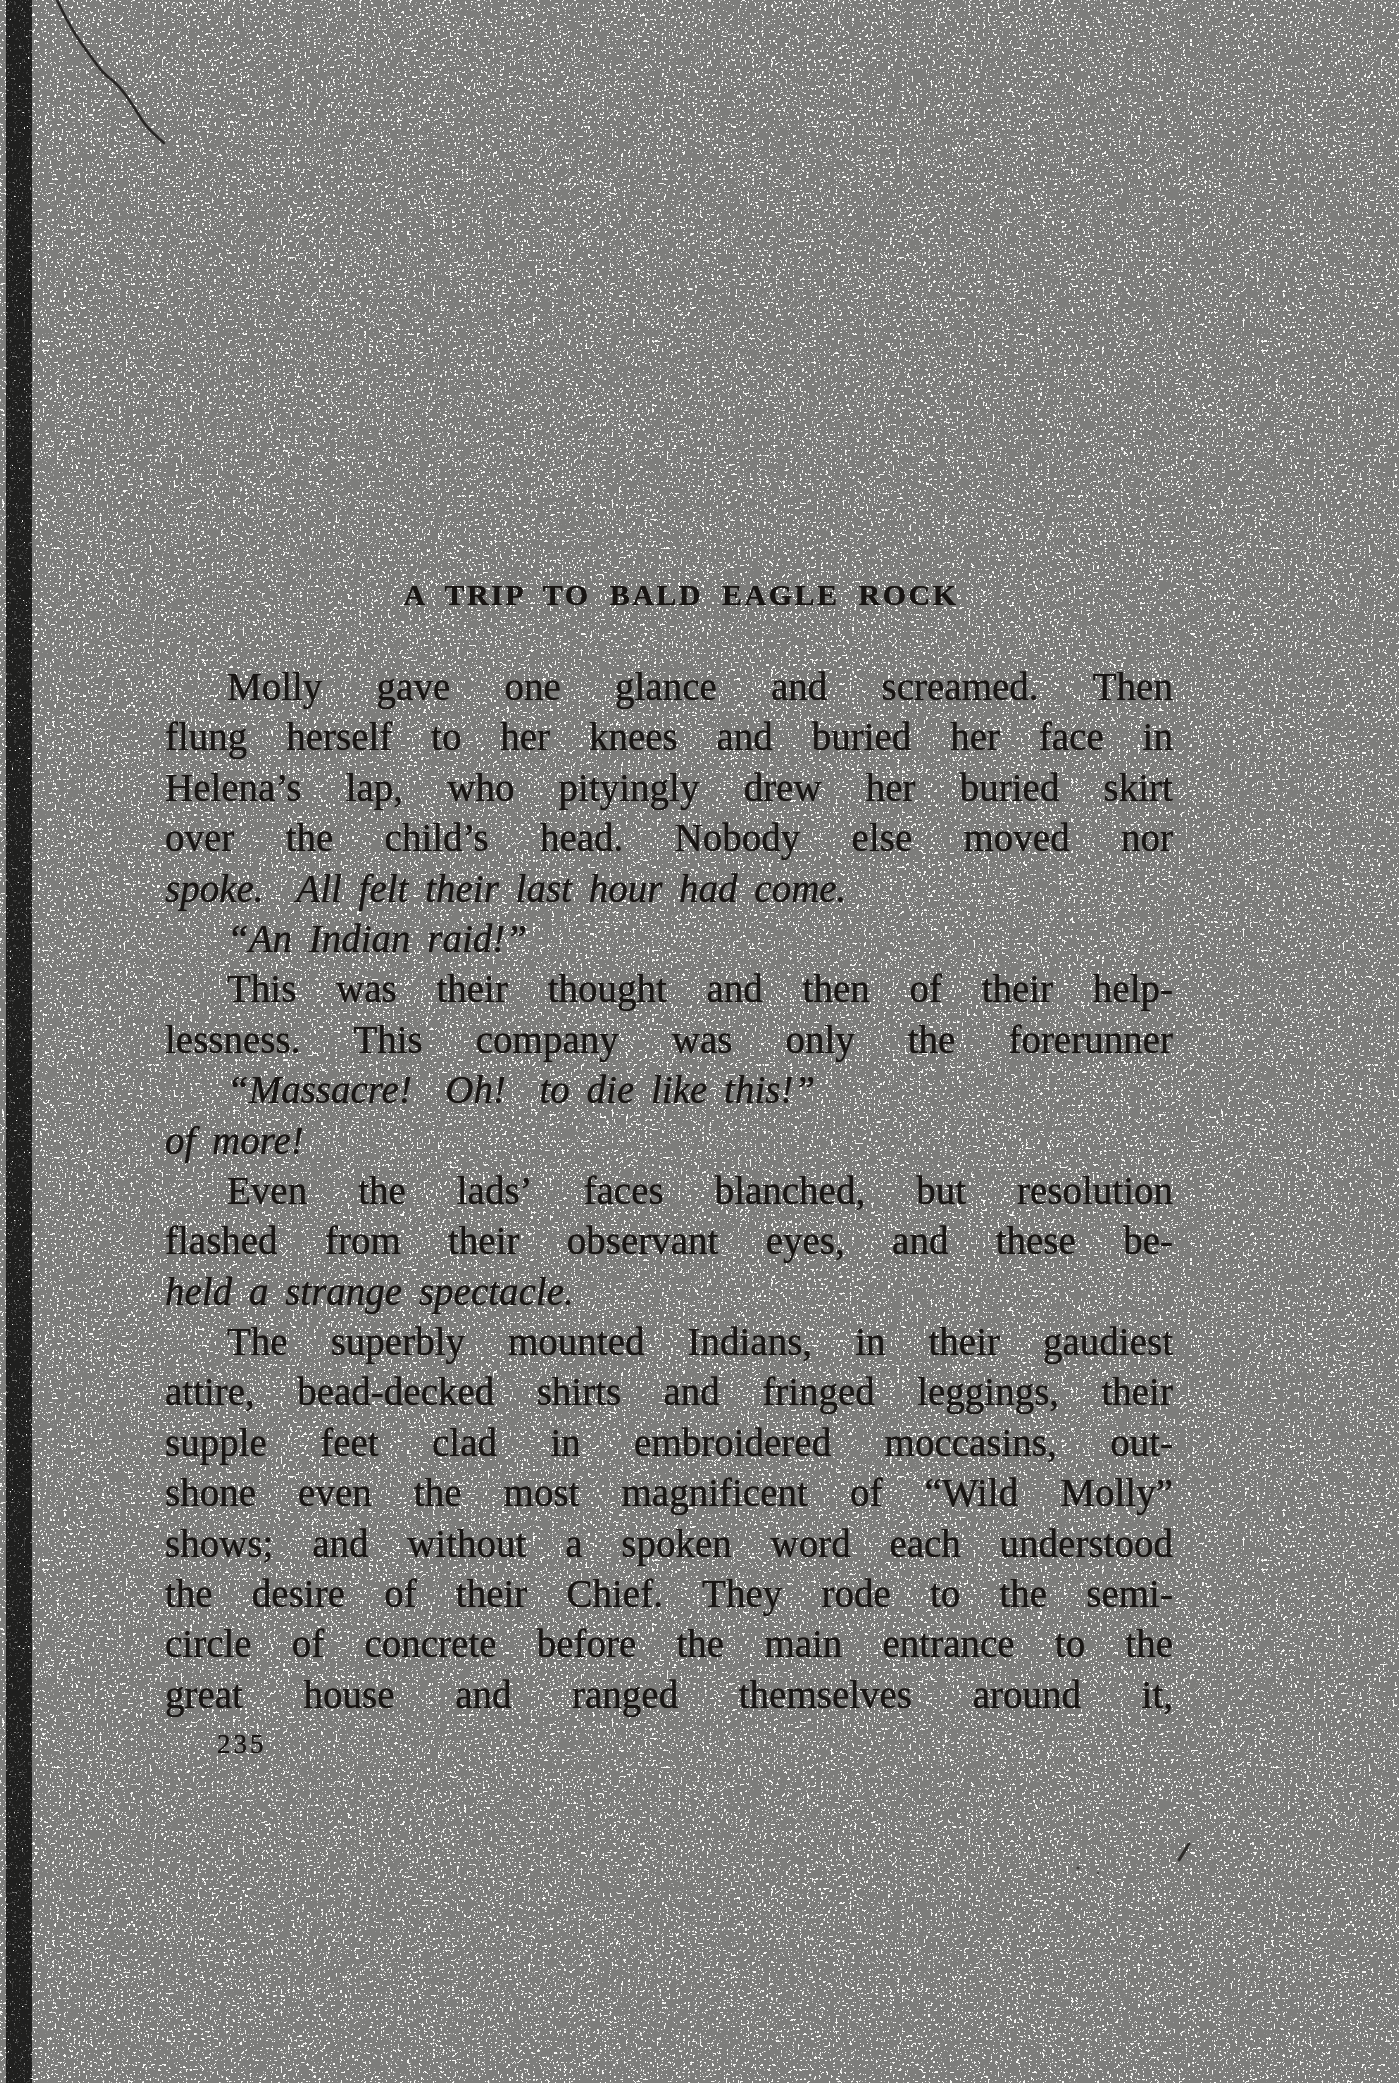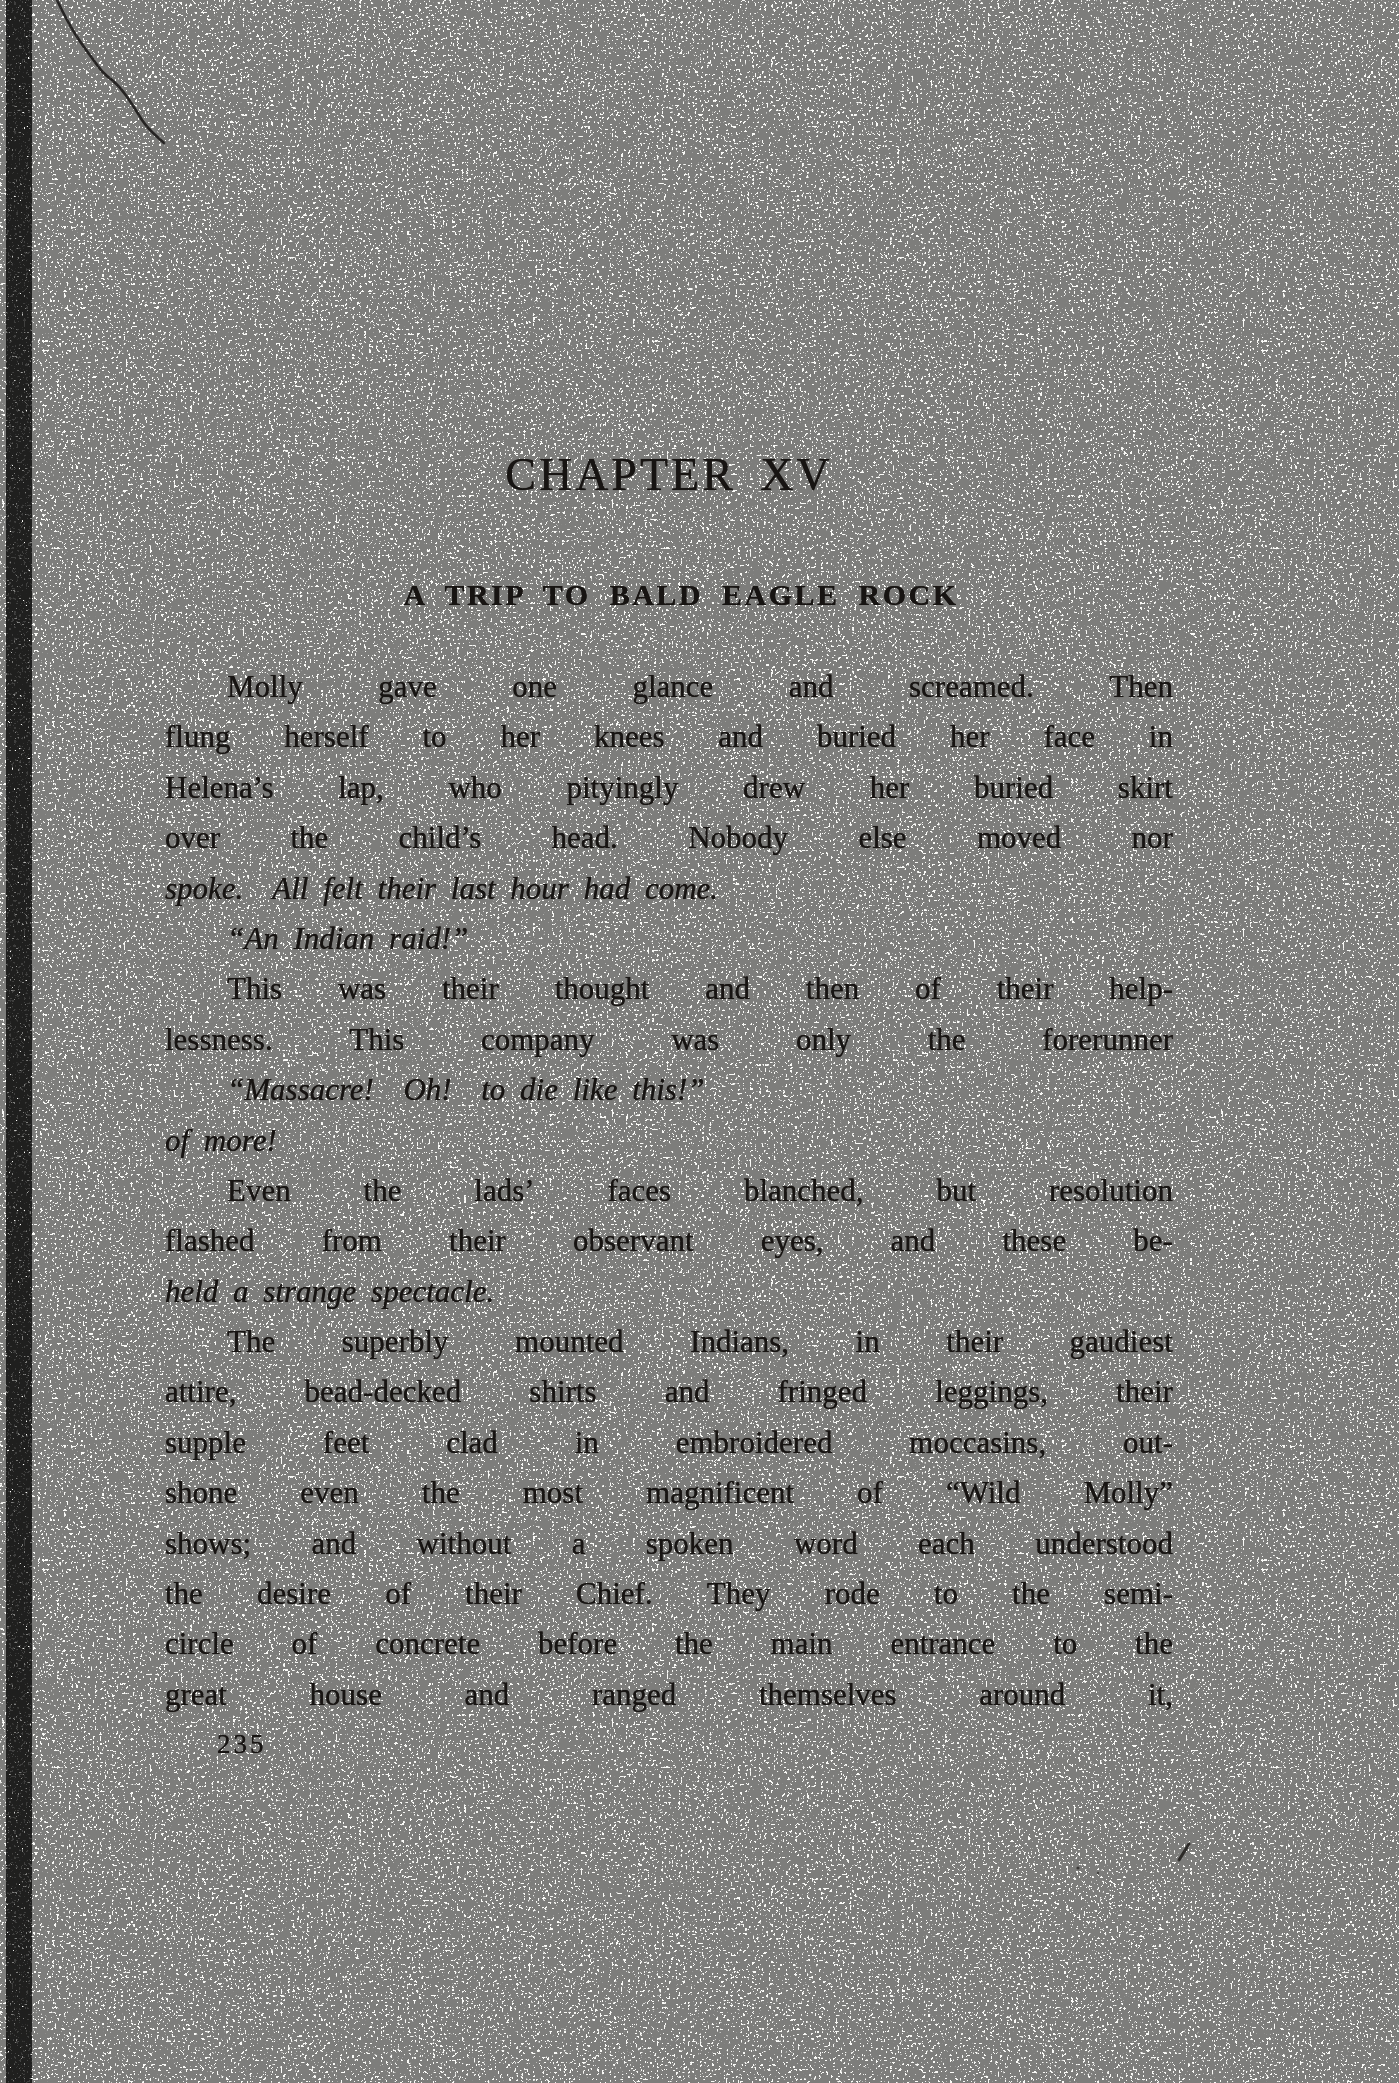--- a/index.html
+++ b/index.html
@@ -51,21 +51,21 @@
     font-weight: 700;
     letter-spacing: 2.5px;
     word-spacing: 9px;
     text-shadow: 0 0 0.5px currentColor;
   }
   .body-text {
     position: absolute;
     left: 165px;
     width: 1008px;
     top: 662px;
-    font-size: 31px;
+    font-size: 39px;
     text-shadow: 0 0 0.7px currentColor;
   }
   .line {
     height: 50.4px;
     line-height: 50.4px;
     white-space: pre-wrap;
   }
   .line.justify {
     display: flex;
     justify-content: space-between;
@@ -115,21 +115,20 @@
   </svg>
 
   <svg class="marks-layer" width="1399" height="2083" viewBox="0 0 1399 2083" aria-hidden="true">
     <path d="M57,0 C70,28 80,42 92,58 C102,72 104,74 112,80 C124,90 132,104 142,120 C150,132 158,137 164,143" fill="none" stroke="#1c1a18" stroke-width="2.6" stroke-linecap="round" opacity="0.9"></path>
     <path d="M1179,1860 L1189,1844" fill="none" stroke="#1c1a18" stroke-width="3" stroke-linecap="round" opacity="0.85"></path>
     <circle cx="1078" cy="1868" r="1.6" fill="#1c1a18" opacity="0.7"></circle>
     <circle cx="1098" cy="1873" r="1.2" fill="#1c1a18" opacity="0.6"></circle>
     <circle cx="470" cy="1553" r="1.4" fill="#1c1a18" opacity="0.5"></circle>
   </svg>
 
-  <h1 class="chapter-heading">CHAPTER XV</h1>
 
   <h2 class="chapter-subtitle">A TRIP TO BALD EAGLE ROCK</h2>
 
   <div class="body-text">
       <div class="line justify indent"><span>Molly</span><span>gave</span><span>one</span><span>glance</span><span>and</span><span>screamed.</span><span>Then</span></div>
       <div class="line justify"><span>flung</span><span>herself</span><span>to</span><span>her</span><span>knees</span><span>and</span><span>buried</span><span>her</span><span>face</span><span>in</span></div>
       <div class="line justify"><span>Helena’s</span><span>lap,</span><span>who</span><span>pityingly</span><span>drew</span><span>her</span><span>buried</span><span>skirt</span></div>
       <div class="line justify"><span>over</span><span>the</span><span>child’s</span><span>head.</span><span>Nobody</span><span>else</span><span>moved</span><span>nor</span></div>
       <div class="line plain">spoke.  All felt their last hour had come.</div>
       <div class="line plain indent">“An Indian raid!”</div>

